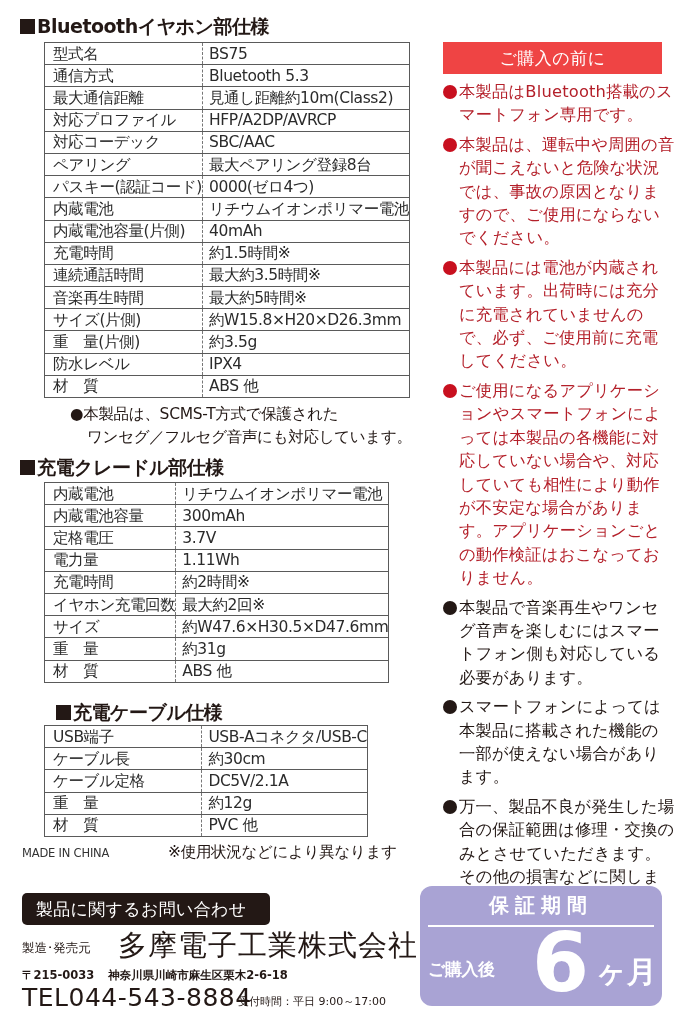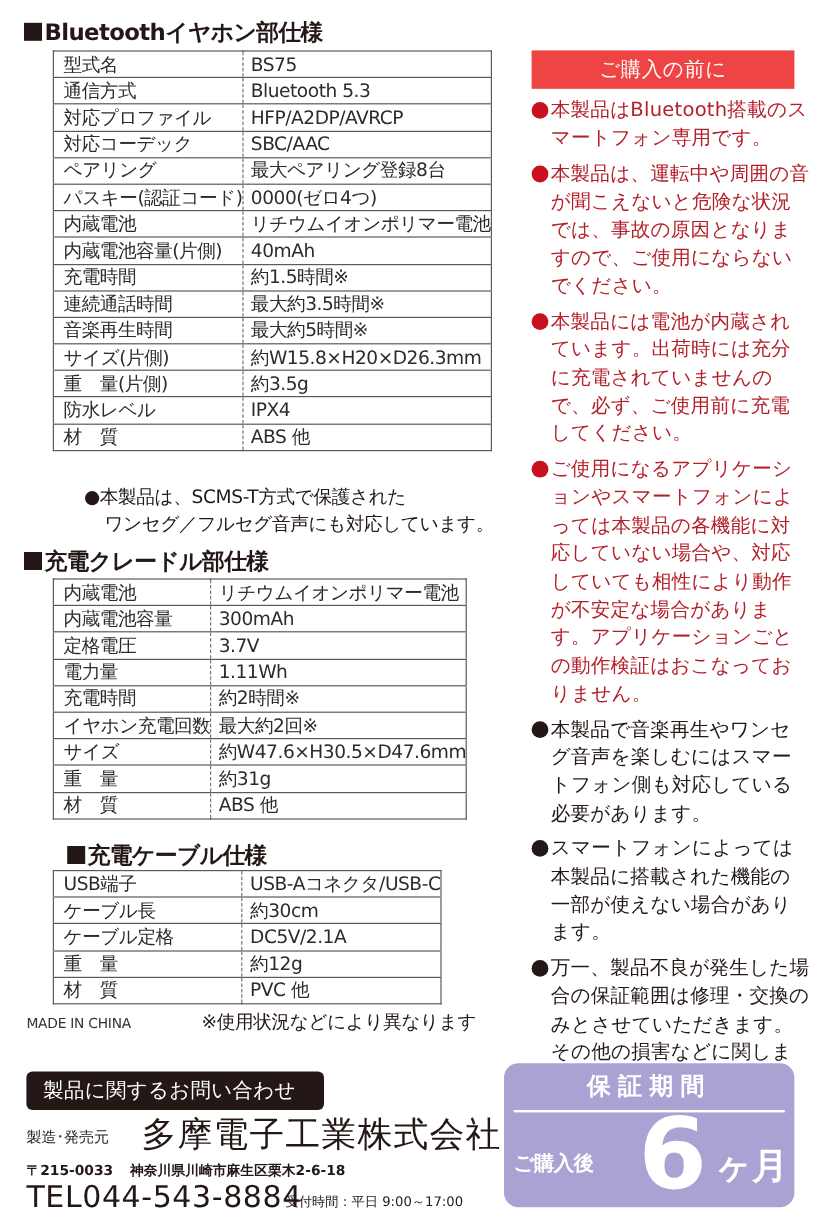--- a/index.html
+++ b/index.html
@@ -56,20 +56,24 @@
   <tbody>
     <tr>
         <td class="lbl">型式名</td>
         <td class="val">BS75</td>
       </tr>
     <tr>
         <td class="lbl">通信方式</td>
         <td class="val">Bluetooth 5.3</td>
       </tr>
     <tr>
+        <td class="lbl">最大通信距離</td>
+        <td class="val">見通し距離約10m(Class2)</td>
+      </tr>
+    <tr>
         <td class="lbl">対応プロファイル</td>
         <td class="val">HFP/A2DP/AVRCP</td>
       </tr>
     <tr>
         <td class="lbl">対応コーデック</td>
         <td class="val">SBC/AAC</td>
       </tr>
     <tr>
         <td class="lbl">ペアリング</td>
         <td class="val">最大ペアリング登録8台</td>

